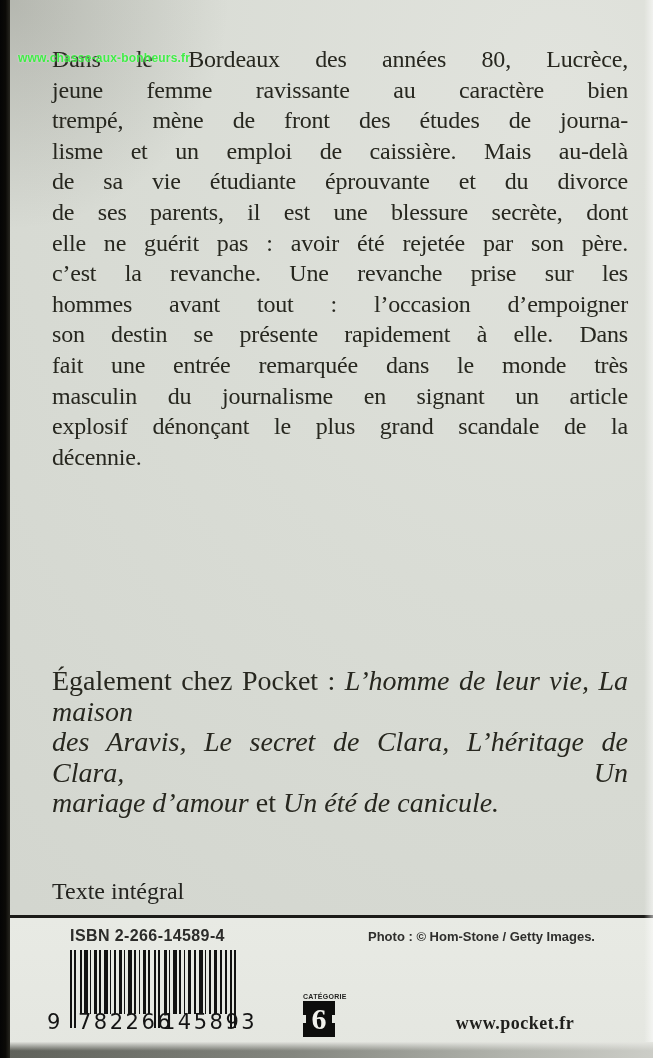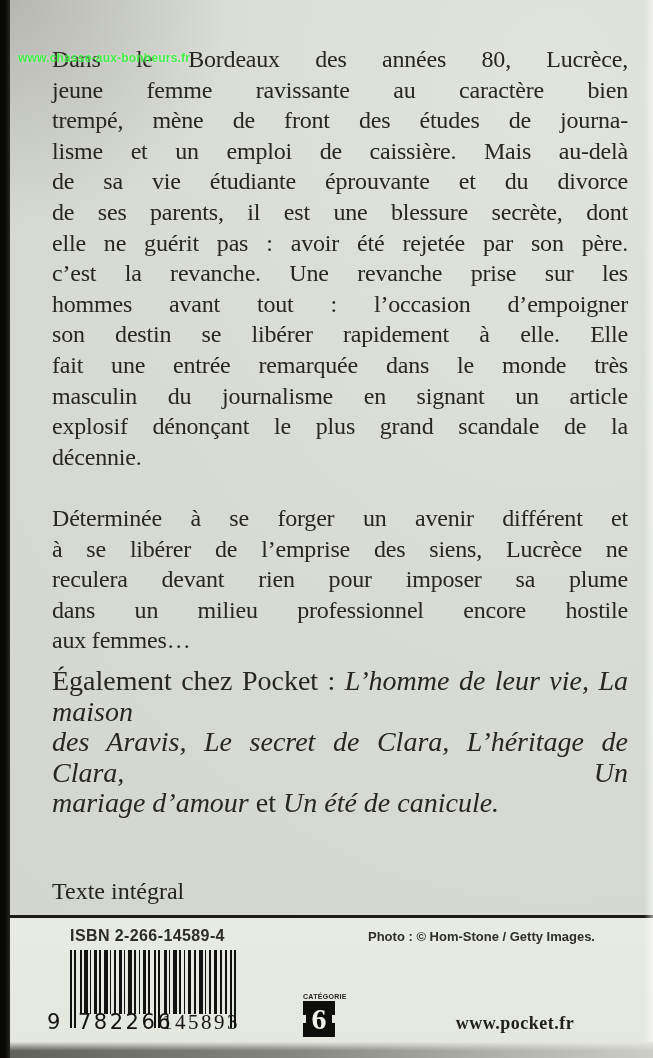--- a/index.html
+++ b/index.html
@@ -70,21 +70,21 @@
   }
   
   .barcode{position:absolute;left:35px;top:950px;width:210px;height:92px;}
   .barcode svg{position:absolute;left:25px;top:0;}
   .bc-digit{
     position:absolute;top:60px;font-family:"DejaVu Sans",sans-serif;
     font-size:21px;color:#141414;
   }
   .bc-lead{left:2px;}
   .bc-g1{left:33px;width:76px;text-align:center;letter-spacing:2.5px;}
-  .bc-g2{left:117px;width:76px;text-align:left;letter-spacing:2.5px;font-family:Liberation Serif, serif;}
+  .bc-g2{left:117px;width:76px;text-align:left;letter-spacing:2.5px;}
   
   .badge{position:absolute;left:293px;top:993px;width:44px;}
   .badge-label{
     font-family:"Liberation Sans",sans-serif;font-size:7px;font-weight:bold;
     letter-spacing:.3px;color:#1f1f1d;white-space:nowrap;
   }
   .badge-box{
     margin-top:1px;width:32px;height:36px;background:#0d0d0c;position:relative;
     display:flex;align-items:center;justify-content:center;
     color:#f1f1ec;font-family:"Liberation Serif",serif;font-weight:bold;font-size:30px;
@@ -119,34 +119,27 @@
   <div class="blurb" id="blurb-p1">
       <div class="line">Dans le Bordeaux des années 80, Lucrèce,</div>
       <div class="line">jeune femme ravissante au caractère bien</div>
       <div class="line">trempé, mène de front des études de journa-</div>
       <div class="line">lisme et un emploi de caissière. Mais au-delà</div>
       <div class="line">de sa vie étudiante éprouvante et du divorce</div>
       <div class="line">de ses parents, il est une blessure secrète, dont</div>
       <div class="line">elle ne guérit pas : avoir été rejetée par son père.</div>
       <div class="line">c’est la revanche. Une revanche prise sur les</div>
       <div class="line">hommes avant tout : l’occasion d’empoigner</div>
-      <div class="line">son destin se libérer rapidement à elle. Elle</div>
+      <div class="line">son destin se présente rapidement à elle. Dans</div>
       <div class="line">fait une entrée remarquée dans le monde très</div>
       <div class="line">masculin du journalisme en signant un article</div>
       <div class="line">explosif dénonçant le plus grand scandale de la</div>
       <div class="line no-just">décennie.</div>
     </div>
 
-  <div class="blurb" id="blurb-p2">
-      <div class="line">Déterminée à se forger un avenir différent et</div>
-      <div class="line">à se libérer de l’emprise des siens, Lucrèce ne</div>
-      <div class="line">reculera devant rien pour imposer sa plume</div>
-      <div class="line">dans un milieu professionnel encore hostile</div>
-      <div class="line no-just">aux femmes…</div>
-    </div>
 
   <div class="pocket">
       <div class="line"><span>Également chez Pocket : </span><span class="it">L’homme de leur vie, La maison</span></div>
       <div class="line"><span class="it">des Aravis, Le secret de Clara, L’héritage de Clara, Un</span></div>
       <div class="line no-just"><span class="it">mariage d’amour </span><span>et </span><span class="it">Un été de canicule.</span></div>
     </div>
 
   <div class="texte-integral">Texte intégral</div>
 
   <div class="rule"></div>

